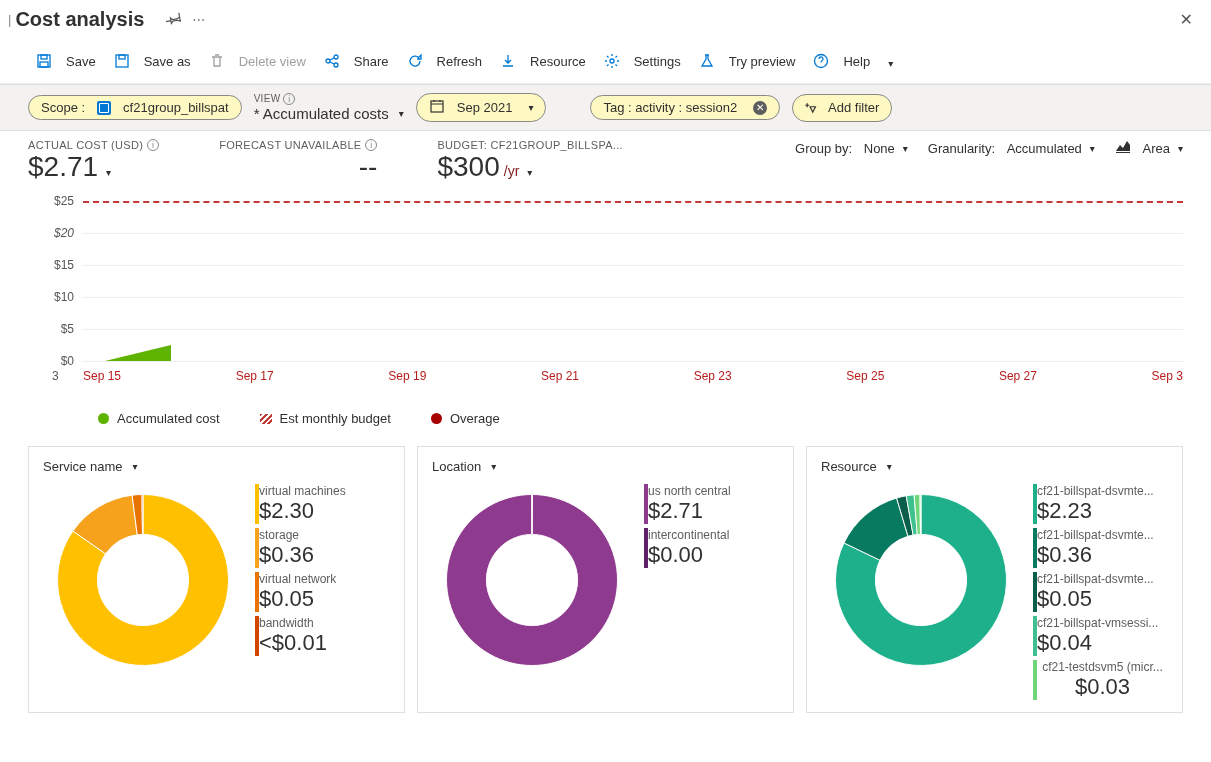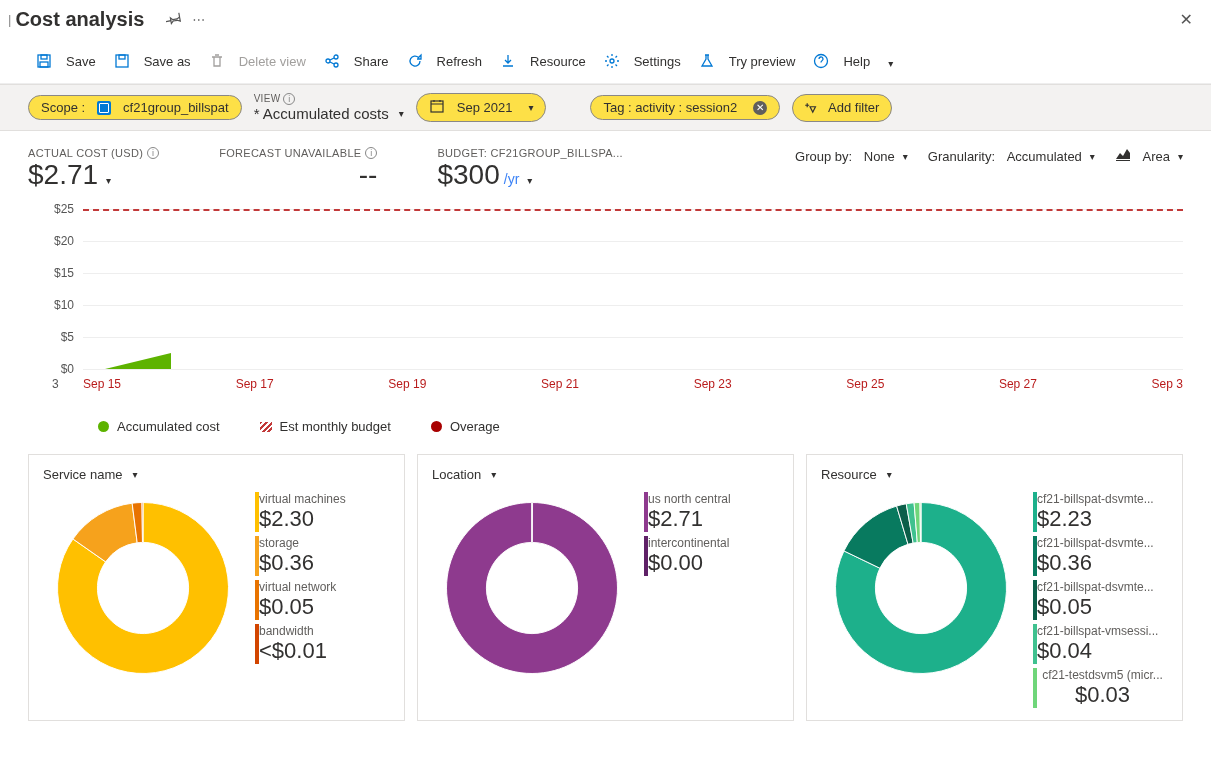--- a/index.html
+++ b/index.html
@@ -12,31 +12,31 @@
   .close-x { margin-left: auto; font-size: 16px; color: #555; cursor: pointer; padding: 4px 10px; }
   
   .toolbar { display: flex; align-items: center; gap: 2px; padding: 6px 28px 10px 28px; border-bottom: 1px solid #eee; }
   .tb-item { display: inline-flex; align-items: flex-end; gap: 14px; padding: 4px 8px; cursor: pointer; color: #323130; }
   .tb-item.disabled { color: #a19f9d; }
   .tb-icon { color: #0078d4; display: inline-flex; }
   .tb-item.disabled .tb-icon { color: #a19f9d; }
   .chev { font-size: 10px; margin-left: 4px; }
   
   .filter-bar { display: flex; align-items: center; gap: 12px; padding: 8px 28px; background: #f3f2f1; border-top: 1px solid #e1dfdd; border-bottom: 1px solid #e1dfdd; }
-  .pill { display: inline-flex; align-items: center; gap: 12px; background: #fde047; border: 1px solid #8a8886; border-radius: 16px; padding: 4px 12px; font-size: 13px; cursor: pointer; }
+  .pill { display: inline-flex; align-items: center; gap: 12px; background: #fef9c3; border: 1px solid #8a8886; border-radius: 16px; padding: 4px 12px; font-size: 13px; cursor: pointer; }
   .view-block { display: flex; flex-direction: column; gap: 0; }
   .view-label { font-size: 10px; color: #605e5c; letter-spacing: 0.3px; }
   .view-value { font-size: 15px; display: inline-flex; align-items: center; gap: 6px; cursor: pointer; }
   .filter-x { background: #605e5c; color: #fff; border-radius: 50%; width: 14px; height: 14px; display: inline-flex; align-items: center; justify-content: center; font-size: 10px; margin-left: 4px; }
   
-  .kpi-row { display: flex; align-items: flex-start; padding: 16px 28px 8px 28px; }
+  .kpi-row { display: flex; align-items: flex-start; padding: 8px 28px 8px 28px; }
   .kpi { margin-right: 60px; }
   .kpi-label { font-size: 11px; color: #605e5c; letter-spacing: 0.3px; display: flex; align-items: center; gap: 4px; }
   .kpi-value { font-size: 28px; font-weight: 400; display: inline-flex; align-items: baseline; gap: 4px; }
-  .kpi-sub { font-size: 14px; color: #3b82f6; }
+  .kpi-sub { font-size: 14px; color: #7f1d1d; }
   .kpi-row-right { margin-left: auto; display: flex; align-items: center; gap: 20px; font-size: 13px; }
   .dd { cursor: pointer; display: inline-flex; align-items: center; gap: 4px; }
   
   .chart-area { padding: 10px 28px 0 28px; }
   .main-chart { position: relative; height: 190px; }
   .y-axis { position: absolute; left: 0; top: 0; bottom: 30px; width: 50px; }
   .y-tick { position: absolute; right: 4px; font-size: 12px; color: #555; transform: translateY(-50%); }
   .plot { position: absolute; left: 55px; right: 0; top: 0; bottom: 30px; }
   .gridline { position: absolute; left: 0; right: 0; border-top: 1px solid #eee; }
   .budget-line { position: absolute; left: 0; right: 0; border-top: 2px dashed #c23939; }
@@ -232,21 +232,21 @@
   </div>
 </div>
 
 <div class="chart-area">
   <div class="main-chart">
     <div class="y-axis" id="y-axis">
         <div class="y-tick" style="top: 100%;">$0</div>
         <div class="y-tick" style="top: 80%;">$5</div>
         <div class="y-tick" style="top: 60%;">$10</div>
         <div class="y-tick" style="top: 40%;">$15</div>
-        <div class="y-tick" style="top: 20%;">$20</div>
+        <div class="y-tick" style="top: 20%; font-style: italic;">$20</div>
         <div class="y-tick" style="top: 0%;">$25</div>
       </div>
     <div class="plot" id="plot">
       <svg width="100%" height="100%" preserveAspectRatio="none" viewBox="0 0 100 100" style="position:absolute;inset:0;">
         <polygon points="2,100 8,90 8,100" fill="#5db300"></polygon>
       </svg>
     <div class="gridline" style="top: 100%;"></div>
         <div class="gridline" style="top: 80%;"></div>
         <div class="gridline" style="top: 60%;"></div>
         <div class="gridline" style="top: 40%;"></div>

